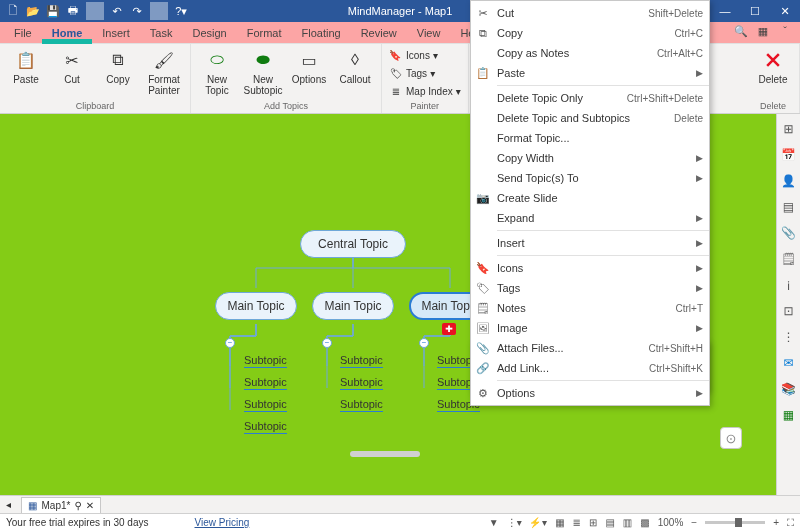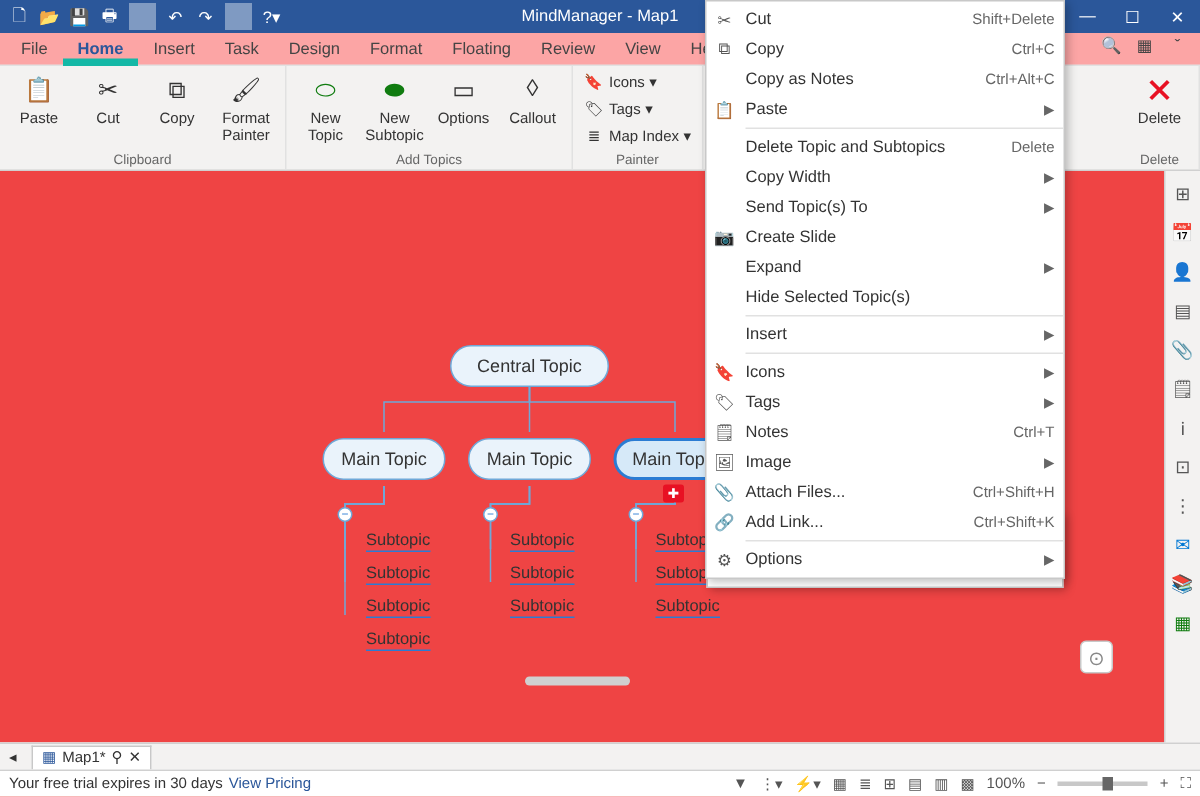--- a/index.html
+++ b/index.html
@@ -28,21 +28,21 @@
   .glabel { font-size: 9px; color: #666; margin-top: auto; padding-bottom: 2px; }
   .rbtn-big { width: 44px; display: flex; flex-direction: column; align-items: center; cursor: pointer; padding: 2px 0; }
   .rbtn-big .ico { width: 24px; height: 24px; display: flex; align-items: center; justify-content: center; font-size: 16px; }
   .rbtn-big .lbl { font-size: 10px; text-align: center; line-height: 11px; margin-top: 2px; }
   .rbtn-sm { display: flex; align-items: center; gap: 3px; padding: 1px 3px; cursor: pointer; font-size: 10px; height: 18px; }
   .rbtn-sm .ico { width: 14px; height: 14px; display: inline-flex; align-items: center; justify-content: center; font-size: 10px; }
   .group-col { display: flex; flex-direction: column; }
   .delete-big .ico svg { width: 20px; height: 20px; }
 
   
-  .workarea { position: absolute; top: 114px; left: 0; right: 24px; bottom: 36px; background: #ef4444; overflow: hidden; }
+  .workarea { position: absolute; top: 114px; left: 0; right: 24px; bottom: 36px; background: #84cc16; overflow: hidden; }
   .node { position: absolute; border: 1px solid #6fa8d8; border-radius: 16px; background: #eaf3fb; display: flex; align-items: center; justify-content: center; font-size: 12px; color: #333; }
   .node.selected { border: 2px solid #2b7cd3; background: #d6e9f8; }
   .subt { position: absolute; font-size: 11px; color: #333; border-bottom: 1px solid #2b7cd3; padding-bottom: 1px; }
   .expander { position: absolute; width: 10px; height: 10px; border: 1px solid #6fa8d8; border-radius: 50%; background: #fff; font-size: 8px; line-height: 8px; text-align: center; color: #2b7cd3; }
   svg.connectors { position: absolute; top: 0; left: 0; width: 100%; height: 100%; pointer-events: none; }
   svg.connectors path { stroke: #6fa8d8; stroke-width: 1; fill: none; }
 
   
   .sidepanel { position: absolute; top: 114px; right: 0; width: 24px; bottom: 36px; background: #f3f2f1; border-left: 1px solid #d0d0d0; display: flex; flex-direction: column; align-items: center; gap: 8px; padding-top: 6px; }
   .sidepanel span { width: 18px; height: 18px; display: inline-flex; align-items: center; justify-content: center; cursor: pointer; font-size: 12px; color: #555; }
@@ -62,22 +62,22 @@
   .fmt-font { border: 1px solid #c8c8c8; height: 20px; font-size: 11px; padding: 0 4px; width: 80px; }
   .fmt-size { border: 1px solid #c8c8c8; height: 20px; font-size: 11px; width: 32px; text-align: center; }
   .fmt-btn { width: 18px; height: 18px; display: inline-flex; align-items: center; justify-content: center; cursor: pointer; font-size: 11px; color: #333; }
   .fmt-btn.small { width: 16px; }
 
   
   .tabbar { position: absolute; left: 0; right: 0; bottom: 18px; height: 18px; background: #f3f2f1; border-top: 1px solid #d0d0d0; display: flex; align-items: center; font-size: 10px; }
   .doctab { background: #fff; border: 1px solid #c8c8c8; border-bottom: none; padding: 0 6px; height: 16px; display: flex; align-items: center; gap: 4px; margin-left: 10px; }
 
   
-  .statusbar { position: absolute; left: 0; right: 0; bottom: 0; height: 18px; background: #fff; border-top: 1px solid #d0d0d0; display: flex; align-items: center; font-size: 10px; padding: 0 6px; color: #333; }
-  .statusbar a { color: #2b579a; cursor: pointer; margin-left: 4px; }
+  .statusbar { position: absolute; left: 0; right: 0; bottom: 0; height: 18px; background: #fff; border-top: 1px solid #d0d0d0; display: flex; align-items: center; font-size: 10px; padding: 0 6px; color: #333; gap: 42px; }
+  .statusbar a { color: #2b579a; cursor: pointer; margin-left: 4px; text-decoration: underline; }
   .status-right { margin-left: auto; display: flex; align-items: center; gap: 8px; color: #555; }
   .status-right span { display: inline-flex; align-items: center; gap: 2px; cursor: pointer; }
   .zoom-slider { width: 60px; height: 3px; background: #c8c8c8; position: relative; }
   .zoom-slider::after { content: ''; position: absolute; left: 50%; top: -3px; width: 7px; height: 9px; background: #666; }
 
   .location-badge { position: absolute; right: 34px; bottom: 46px; width: 22px; height: 22px; border: 1px solid #c8c8c8; border-radius: 4px; display: flex; align-items: center; justify-content: center; color: #888; font-size: 13px; background: #fff; }
   .redcross { position: absolute; width: 14px; height: 12px; background: #e81123; color: #fff; font-size: 9px; display: flex; align-items: center; justify-content: center; border-radius: 2px; }
   .hscroll { position: absolute; bottom: 38px; left: 350px; width: 70px; height: 6px; background: #d0d0d0; border-radius: 3px; }
 </style>
 </head>
@@ -273,45 +273,50 @@
       <span class="ci-short">Ctrl+Alt+C</span>
     </div>
     <div class="ctxitem">
       <span class="ci-ico">📋</span>
       <span>Paste</span>
       <span class="ci-arrow">▶</span>
     </div>
     <div class="ctxsep"></div>
     <div class="ctxitem">
       <span class="ci-ico"></span>
+      <span>Delete Topic Only</span>
+      <span class="ci-short">Ctrl+Shift+Delete</span>
+    </div>
+    <div class="ctxitem">
+      <span class="ci-ico"></span>
       <span>Delete Topic and Subtopics</span>
       <span class="ci-short">Delete</span>
     </div>
     <div class="ctxitem">
       <span class="ci-ico"></span>
+      <span>Format Topic...</span>
+    </div>
+    <div class="ctxitem">
+      <span class="ci-ico"></span>
       <span>Copy Width</span>
       <span class="ci-arrow">▶</span>
     </div>
     <div class="ctxitem">
       <span class="ci-ico"></span>
       <span>Send Topic(s) To</span>
       <span class="ci-arrow">▶</span>
     </div>
     <div class="ctxitem">
       <span class="ci-ico">📷</span>
       <span>Create Slide</span>
     </div>
     <div class="ctxitem">
       <span class="ci-ico"></span>
       <span>Expand</span>
       <span class="ci-arrow">▶</span>
-    </div>
-    <div class="ctxitem">
-      <span class="ci-ico"></span>
-      <span>Hide Selected Topic(s)</span>
     </div>
     <div class="ctxsep"></div>
     <div class="ctxitem">
       <span class="ci-ico"></span>
       <span>Insert</span>
       <span class="ci-arrow">▶</span>
     </div>
     <div class="ctxsep"></div>
     <div class="ctxitem">
       <span class="ci-ico">🔖</span>

